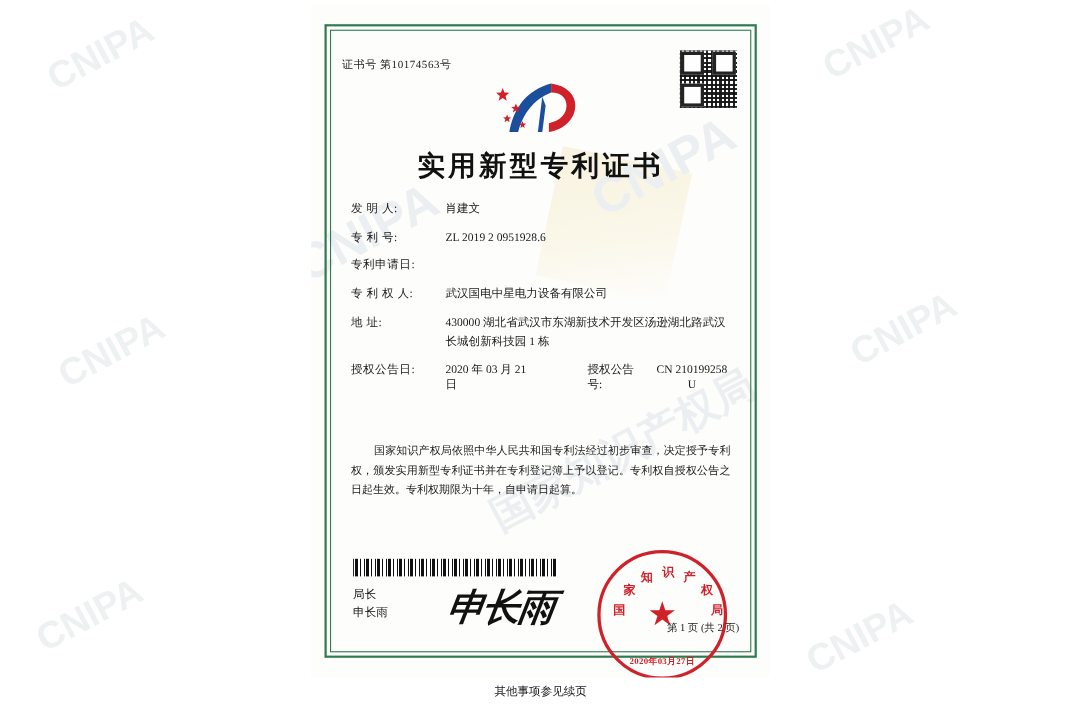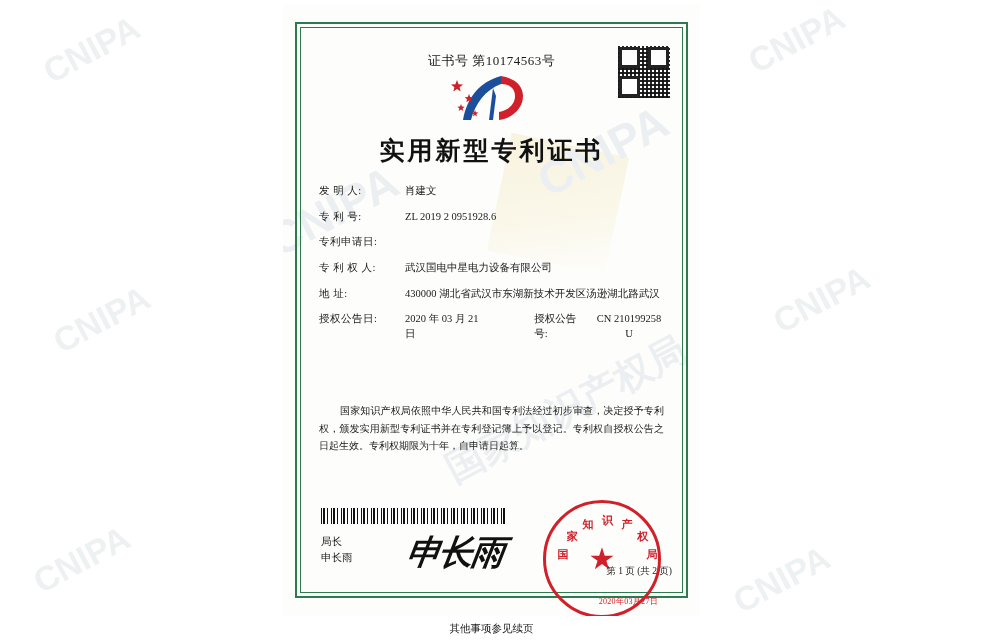--- a/index.html
+++ b/index.html
@@ -85,25 +85,24 @@
   }
   
   .content {
     position: absolute;
     left: 28px;
     top: 34px;
     right: 28px;
     bottom: 34px;
   }
   .cert-no {
-    font-size: 13px;
+    font-size: 10px;
     color: #1a1a1a;
     letter-spacing: .5px;
     margin-top: 14px;
-    text-align: center;
   }
   .qr {
     position: absolute;
     right: 2px;
     top: 8px;
     width: 52px;
     height: 52px;
     background:
       repeating-linear-gradient(90deg, #111 0 2px, #fff 2px 4px),
       repeating-linear-gradient(0deg, #111 0 2px, #fff 2px 4px);
@@ -247,24 +246,25 @@
     top: 50%;
     font-size: 11px;
     font-weight: bold;
     transform-origin: 0 0;
     white-space: nowrap;
   }
   .seal-date {
     position: absolute;
     left: 0; right: 0;
     bottom: 8px;
-    text-align: right;
+    text-align: center;
     font-size: 8px;
     color: #d0202a;
     letter-spacing: .3px;
+    font-weight: bold;
   }
   .pagefoot {
     position: absolute;
     left: 0; right: 0;
     bottom: 4px;
     text-align: right;
     font-size: 9.5px;
     color: #1a1a1a;
   }
   .outside-note {
@@ -346,20 +346,21 @@
           <div class="lab">专利申请日:</div>
         </div>
         <div class="row">
           <div class="lab">专 利 权 人:</div>
           <div class="val">武汉国电中星电力设备有限公司</div>
         </div>
         <div class="row">
           <div class="lab">地        址:</div>
           <div class="val">430000 湖北省武汉市东湖新技术开发区汤逊湖北路武汉</div>
         </div>
+        <div class="addr-line2">长城创新科技园 1 栋</div>
         <div class="row">
           <div class="lab">授权公告日:</div>
           <div>2020 年 03 月 21 日</div>
           <div class="val2">授权公告号:</div>
           <div style="margin-left:8px;text-align:center;">CN 210199258 U</div>
         </div>
       </div>
 
       <div class="paras">
         <p>国家知识产权局依照中华人民共和国专利法经过初步审查，决定授予专利权，颁发实用新型专利证书并在专利登记簿上予以登记。专利权自授权公告之日起生效。专利权期限为十年，自申请日起算。</p>

